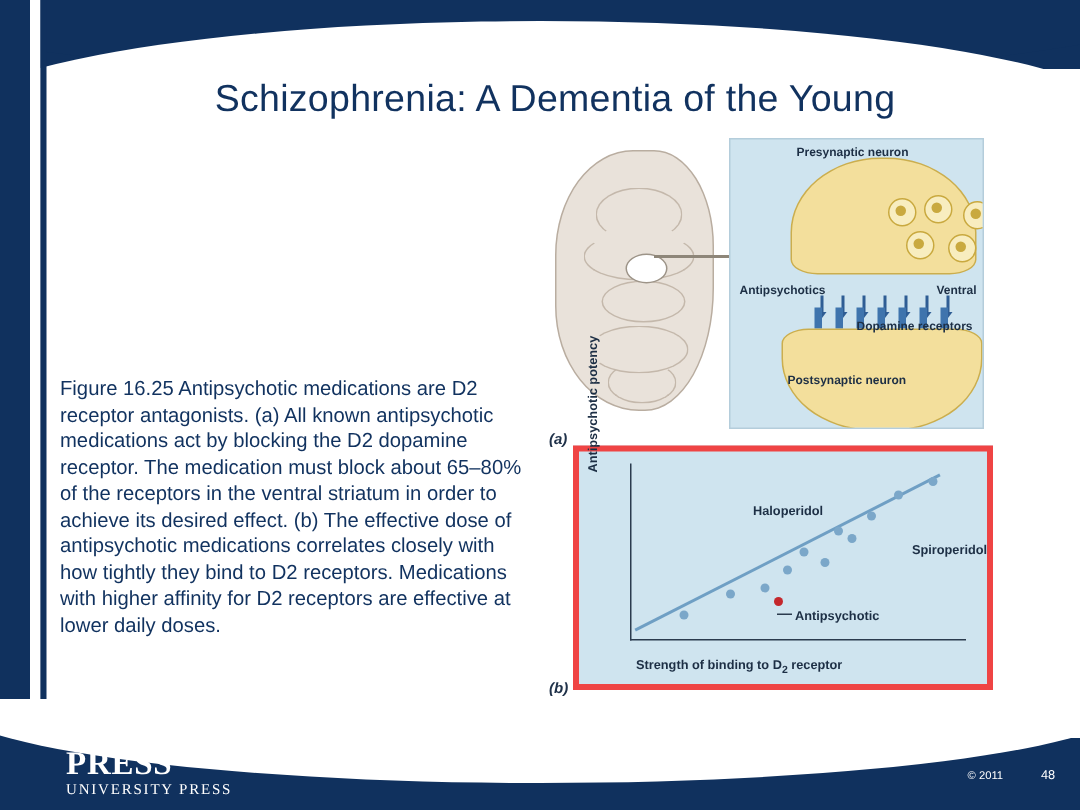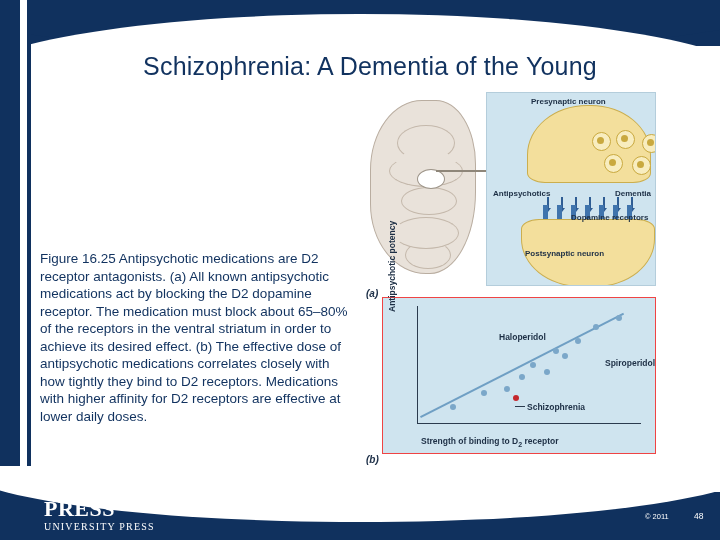--- a/index.html
+++ b/index.html
@@ -298,21 +298,21 @@
     font-size: 10px; font-weight: bold; font-style: italic;
     color: #20324a;
   }
 
   
   .panel-b {
     position: absolute;
     left: 20px; top: 205px;
     width: 272px; height: 155px;
     background: #cfe4ef;
-    border: 1px solid #ef4444;
+    border: 4px solid #ef4444;
   }
   .plot-area {
     position: absolute;
     left: 34px; top: 8px;
     width: 224px; height: 118px;
   }
   .axis-y {
     position: absolute;
     left: 0; top: 0;
     width: 1.4px; height: 118px;
@@ -465,21 +465,21 @@
 
         <div class="receptor" style="left:56px;"></div>
         <div class="receptor" style="left:70px;"></div>
         <div class="receptor" style="left:84px;"></div>
         <div class="receptor" style="left:98px;"></div>
         <div class="receptor" style="left:112px;"></div>
         <div class="receptor" style="left:126px;"></div>
         <div class="receptor" style="left:140px;"></div>
 
         <div class="label-anti">Antipsychotics</div>
-        <div class="label-dopa">Dementia</div>
+        <div class="label-dopa">Ventral</div>
 
         <div class="postsyn"></div>
         <div class="label-receptors">Dopamine
 receptors</div>
         <div class="label-postsyn">Postsynaptic
 neuron</div>
       </div>
     </div>
 
     <div class="panel-a-tag">(a)</div>
@@ -499,21 +499,21 @@
             <div class="dot" style="left: 126.92px; top: 63.08px;"></div>
             <div class="dot" style="left: 135.88px; top: 41.84px;"></div>
             <div class="dot" style="left: 144.84px; top: 46.56px;"></div>
             <div class="dot" style="left: 158.28px; top: 32.4px;"></div>
             <div class="dot" style="left: 176.2px; top: 18.24px;"></div>
             <div class="dot" style="left: 198.6px; top: 8.8px;"></div>
             <div class="dot red" style="left: 95.56px; top: 89.04px;"></div>
           </div>
         <div class="annot annot-hal">Haloperidol</div>
         <div class="annot annot-spi">Spiroperidol</div>
-        <div class="annot annot-chl">Schizophrenia</div>
+        <div class="annot annot-chl">Antipsychotic</div>
         <div class="annot-line" style="left:98px; top:100px; width:10px;"></div>
       </div>
       <div class="xlabel">Strength of binding to D<sub>2</sub> receptor</div>
     </div>
     <div class="panel-b-tag">(b)</div>
   </div>
 
   <div class="page-num-large">48</div>
 
   <div class="bottom-band">

